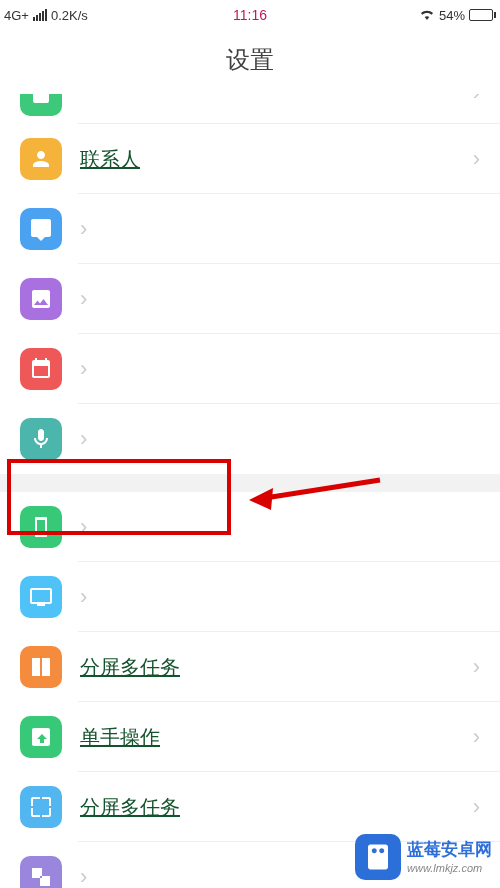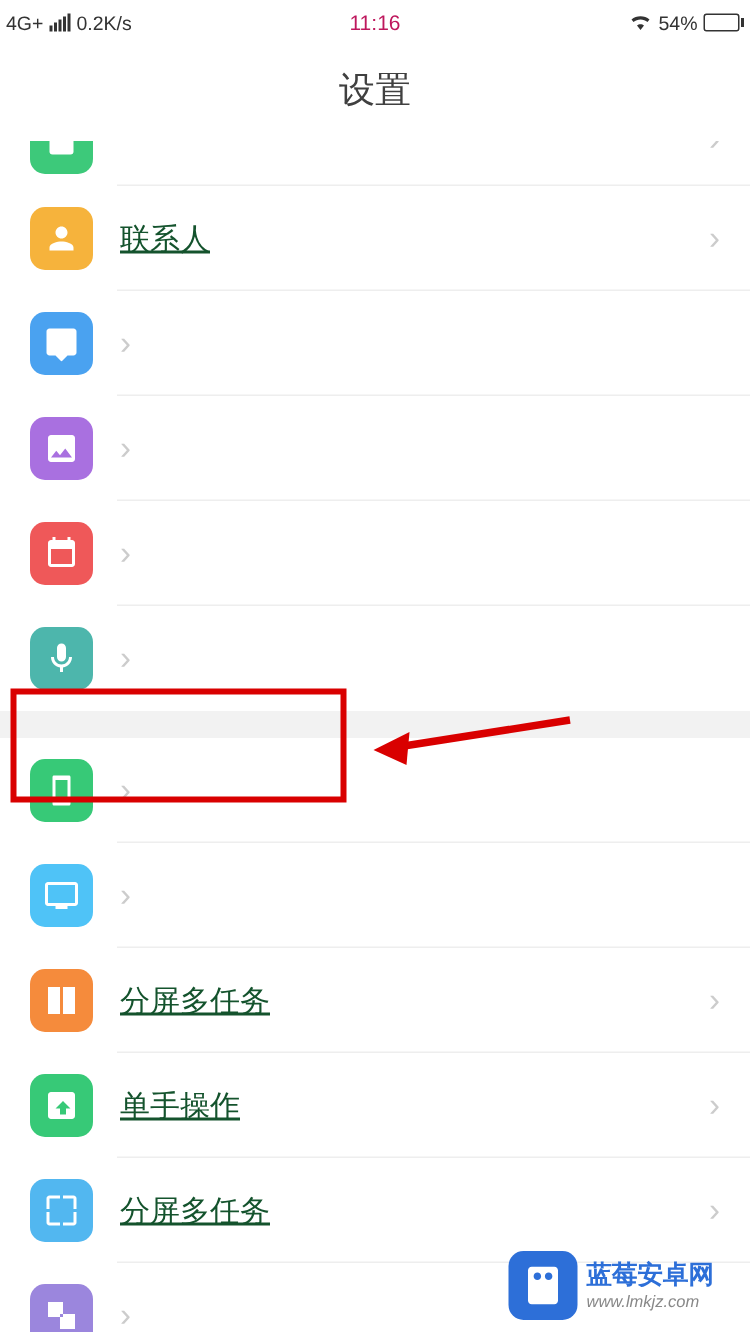--- a/index.html
+++ b/index.html
@@ -154,21 +154,21 @@
       z-index: 10;
     }
     .arrow-annotation {
       position: absolute;
       z-index: 11;
       pointer-events: none;
     }
     .watermark {
       position: absolute;
       bottom: 8px;
-      right: 24px;
+      right: 8px;
       display: flex;
       align-items: center;
       gap: 6px;
       z-index: 20;
     }
     .watermark-logo {
       width: 46px;
       height: 46px;
       background: #2d6fd8;
       border-radius: 10px;

